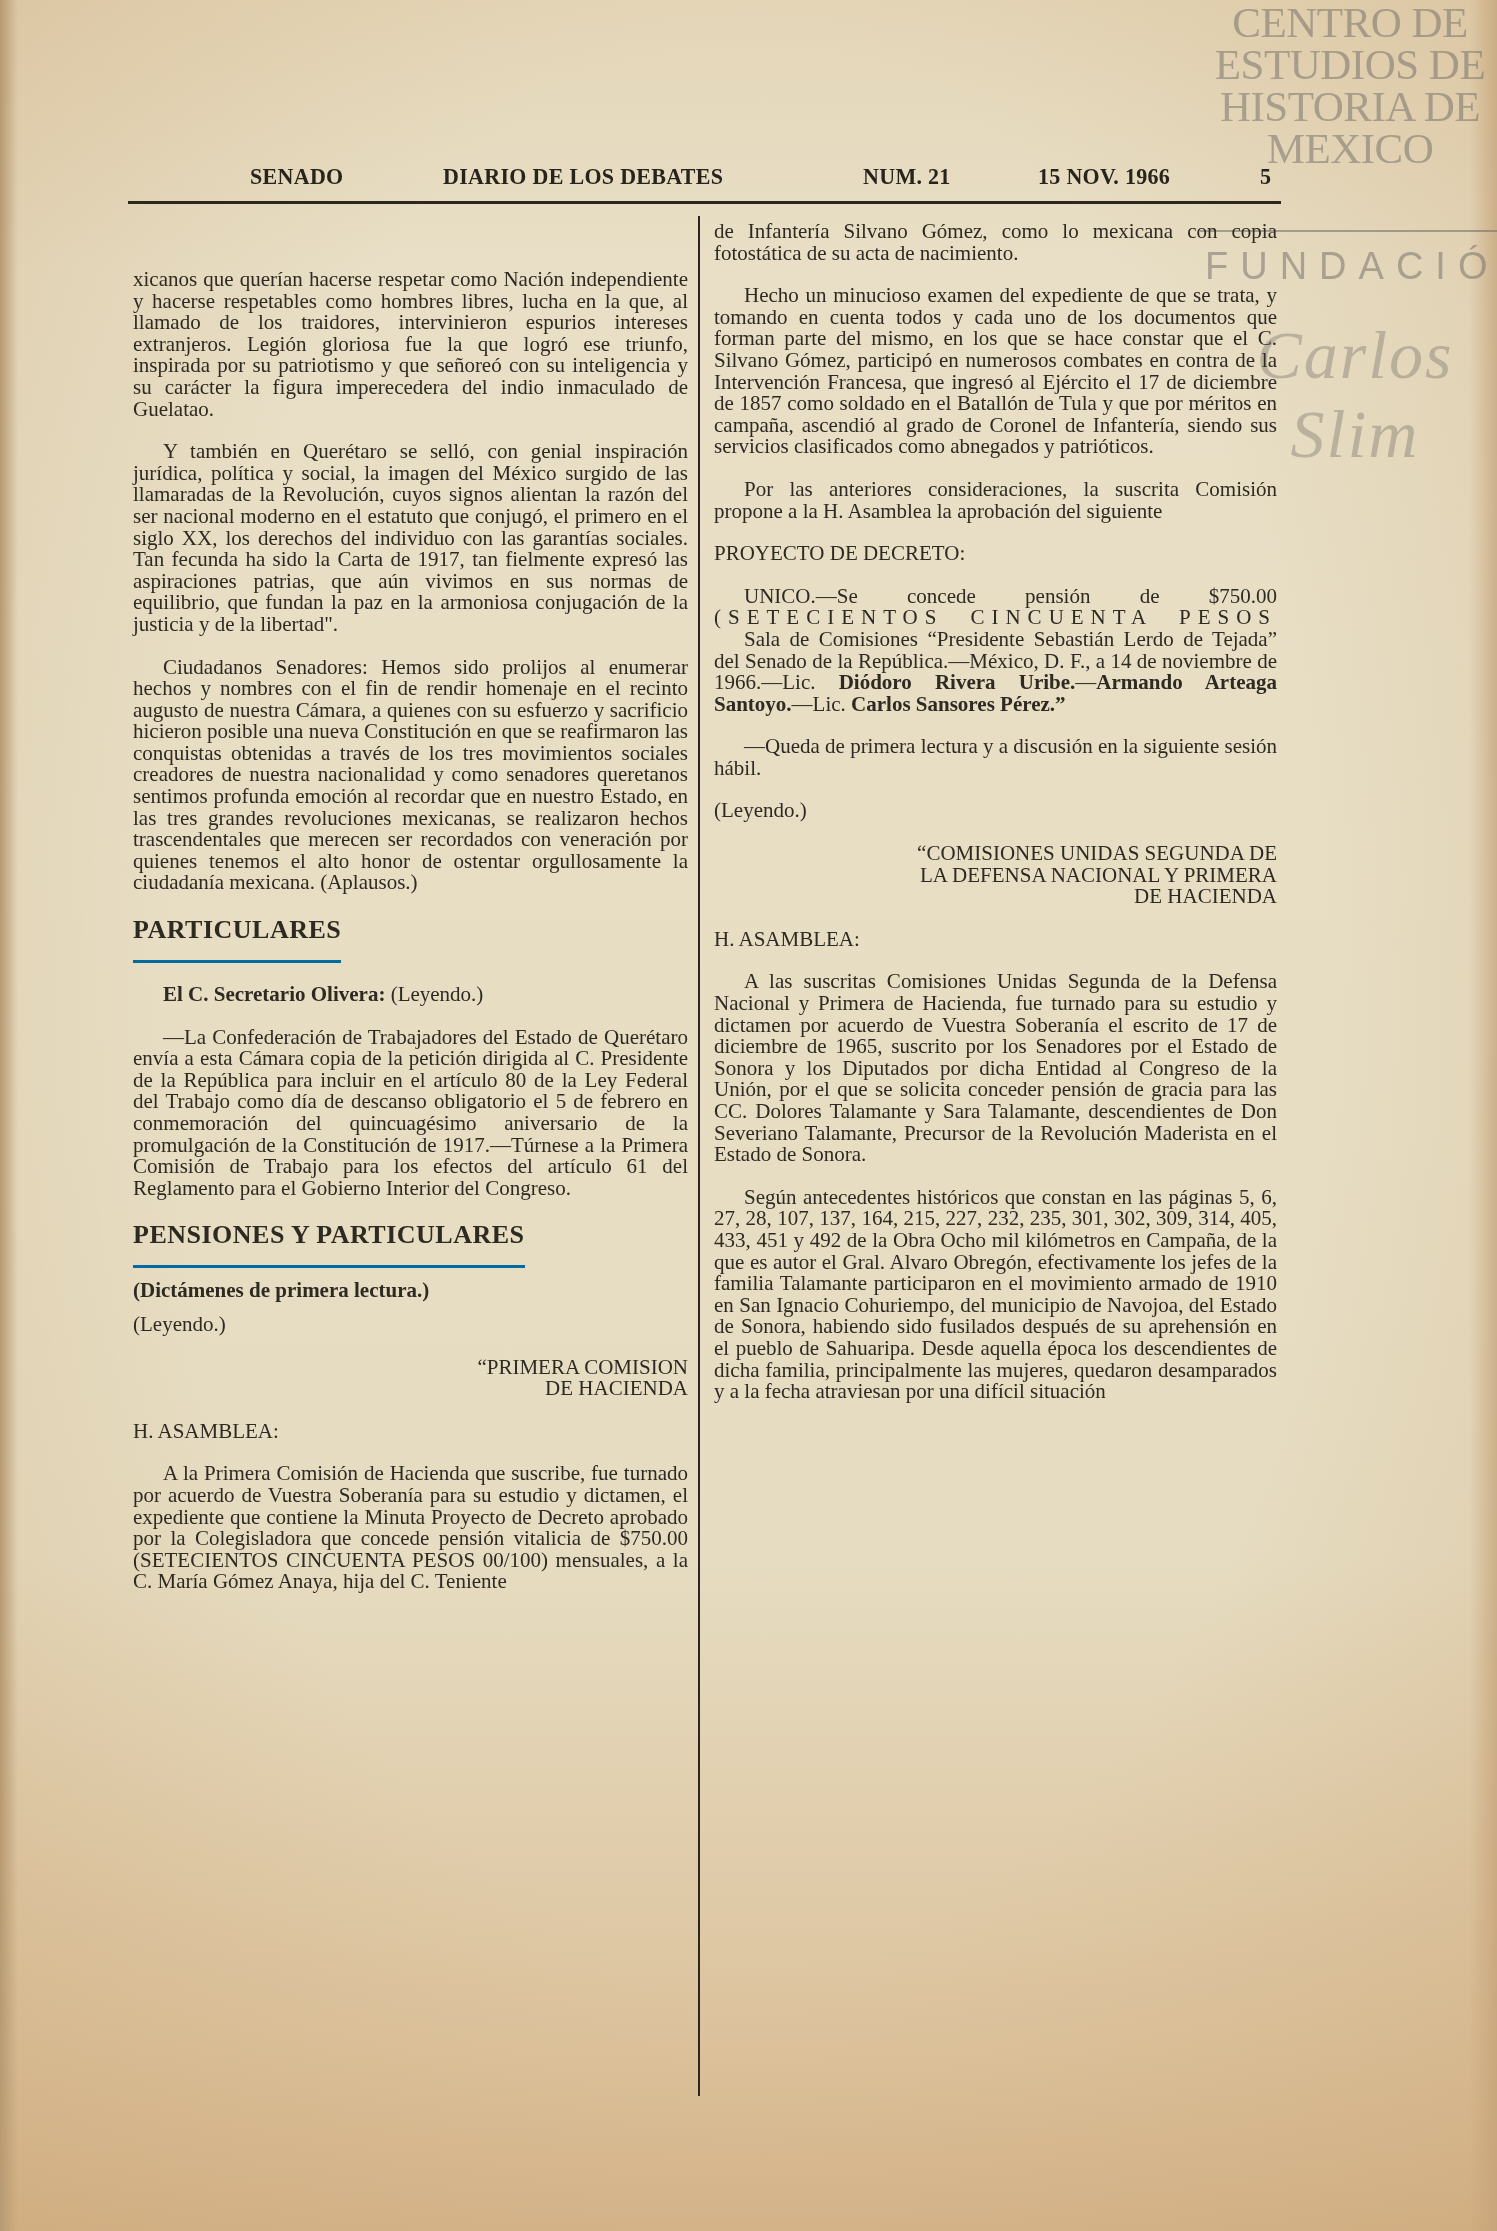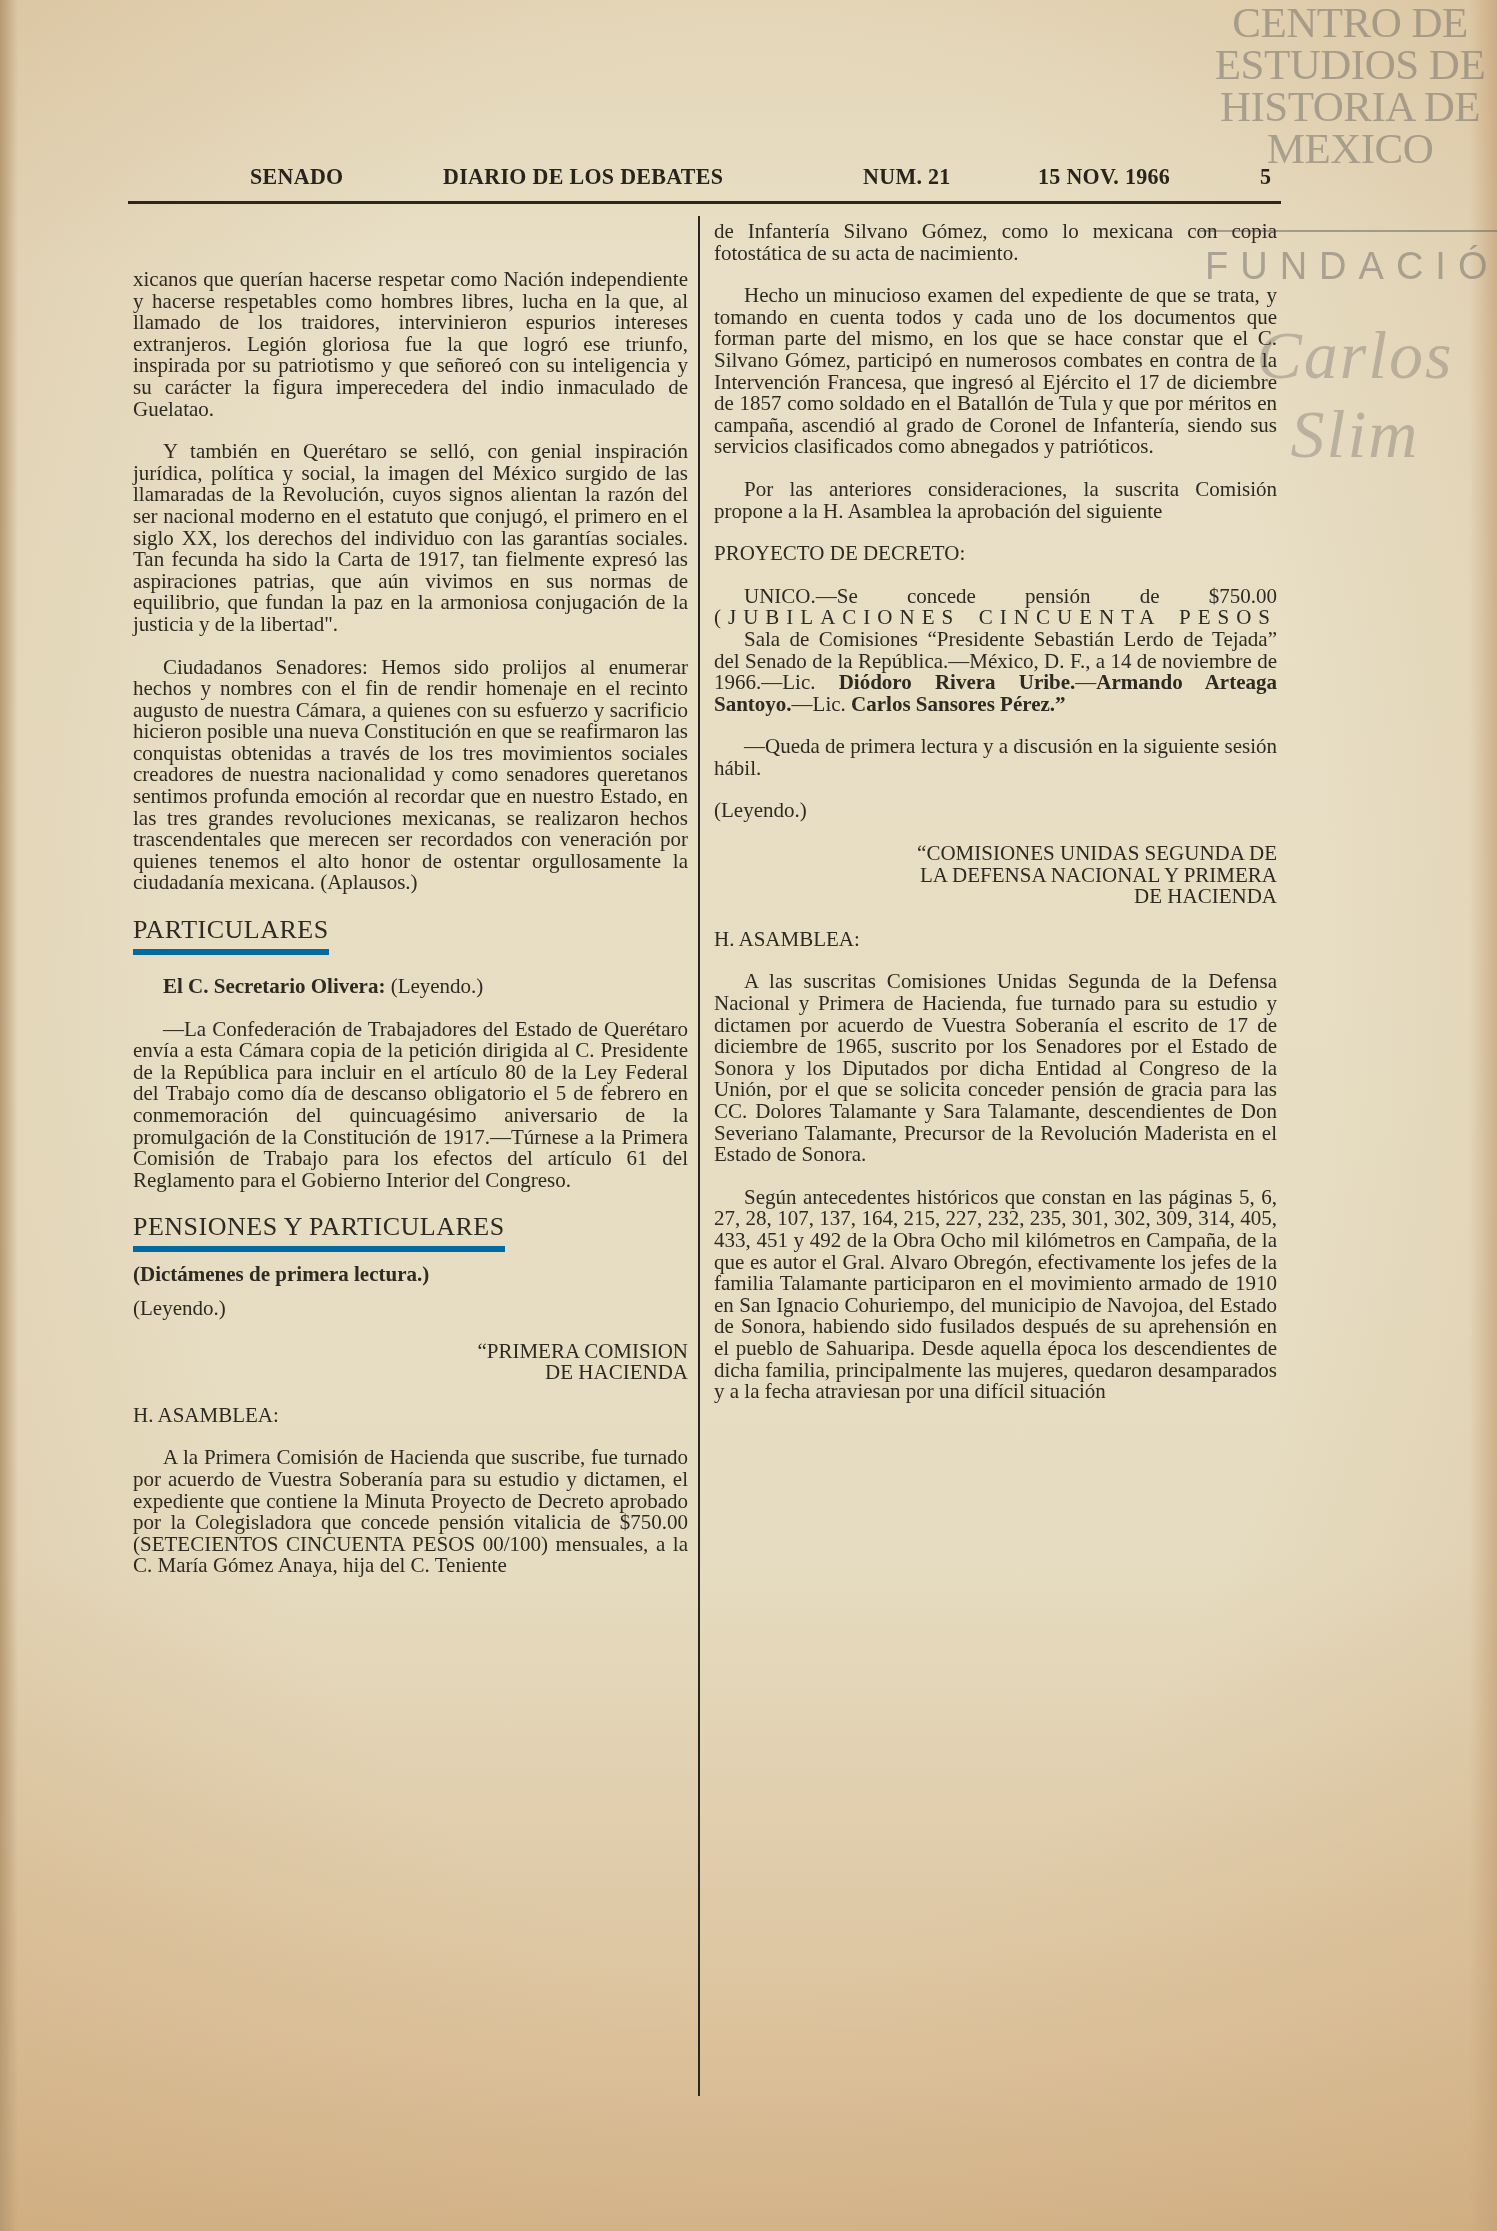--- a/index.html
+++ b/index.html
@@ -44,22 +44,22 @@
   .divider { position: absolute; left: 698px; top: 216px; width: 2px; height: 1880px; background: #2b261e; }
   p { margin: 0; }
   .indent { text-indent: 30px; }
   .gap { height: 21px; }
   .gap-s { height: 12px; }
   .center { }
   .right { text-align: right; }
   .spaced { letter-spacing: 7px; }
   b { font-weight: bold; }
   .section-title {
-    display: inline-block; font-weight: normal; font-size: 26px; line-height: 30px;
-    border-bottom: 6px solid #0369a1; padding-bottom: 4px; letter-spacing: 0.5px;
+    display: inline-block; font-weight: bold; font-size: 26px; line-height: 30px;
+    border-bottom: 3px solid #0369a1; padding-bottom: 15px; letter-spacing: 0.5px;
   }
   .subtitle { font-weight: bold; }
   
   .wm { position: absolute; color: rgba(120,115,108,0.55); font-family: "Liberation Serif", serif; text-align: center; }
   .wm-1 { top: 2px; left: 1200px; width: 300px; font-size: 43px; line-height: 42px; letter-spacing: -0.5px; }
   .wm-line { position: absolute; top: 230px; left: 1200px; width: 297px; height: 2px; background: rgba(110,105,98,0.55); }
   .wm-2 { top: 245px; left: 1205px; width: 292px; font-family: "Liberation Sans", sans-serif; font-size: 38px; letter-spacing: 12px; font-weight: 300; }
   .wm-3 { top: 316px; left: 1225px; width: 260px; font-size: 68px; font-style: italic; letter-spacing: 2px; color: rgba(120,115,108,0.4); }
 </style>
 </head>
@@ -122,21 +122,21 @@
 <div class="col col-right">
   <p>de Infantería Silvano Gómez, como lo mexicana con copia fotostática de su acta de nacimiento.</p>
   <div class="gap"></div>
   <p class="indent">Hecho un minucioso examen del expediente de que se trata, y tomando en cuenta todos y cada uno de los documentos que forman parte del mismo, en los que se hace constar que el C. Silvano Gómez, participó en numerosos combates en contra de la Intervención Francesa, que ingresó al Ejército el 17 de diciembre de 1857 como soldado en el Batallón de Tula y que por méritos en campaña, ascendió al grado de Coronel de Infantería, siendo sus servicios clasificados como abnegados y patrióticos.</p>
   <div class="gap"></div>
   <p class="indent">Por las anteriores consideraciones, la suscrita Comisión propone a la H. Asamblea la aprobación del siguiente</p>
   <div class="gap"></div>
   <p class="center">PROYECTO DE DECRETO:</p>
   <div class="gap"></div>
   <p class="indent" style="text-align-last: justify;">UNICO.—Se concede pensión de $750.00</p>
-  <p class="spaced" style="text-align-last: justify;">(JUBILACIONES CINCUENTA PESOS</p>
+  <p class="spaced" style="text-align-last: justify;">(SETECIENTOS CINCUENTA PESOS</p>
   <p class="indent">
     <span>Sala de Comisiones “Presidente Sebastián Lerdo de Tejada” del Senado de la República.—México, D. F., a 14 de noviembre de 1966.—Lic.</span>
     <b>Diódoro Rivera Uribe.</b><span>—</span><b>Armando Arteaga Santoyo.</b><span>—Lic.</span>
     <b>Carlos Sansores Pérez.”</b>
   </p>
   <div class="gap"></div>
   <p class="indent">—Queda de primera lectura y a discusión en la siguiente sesión hábil.</p>
   <div class="gap"></div>
   <p class="center">(Leyendo.)</p>
   <div class="gap"></div>

